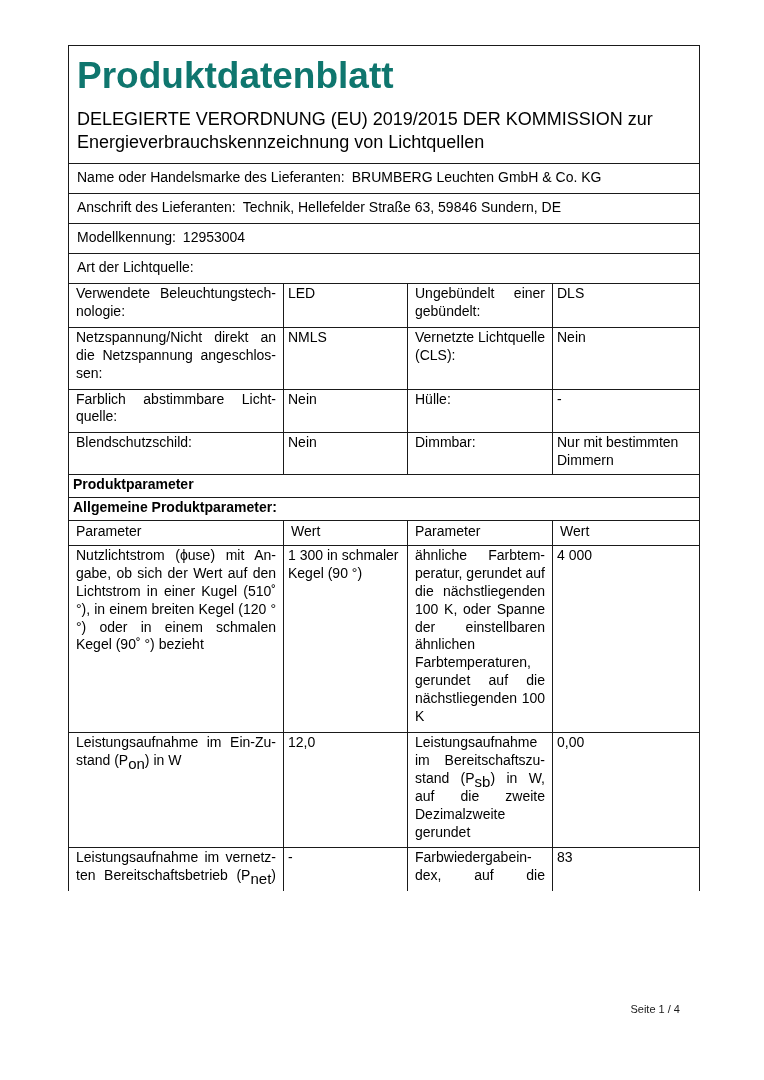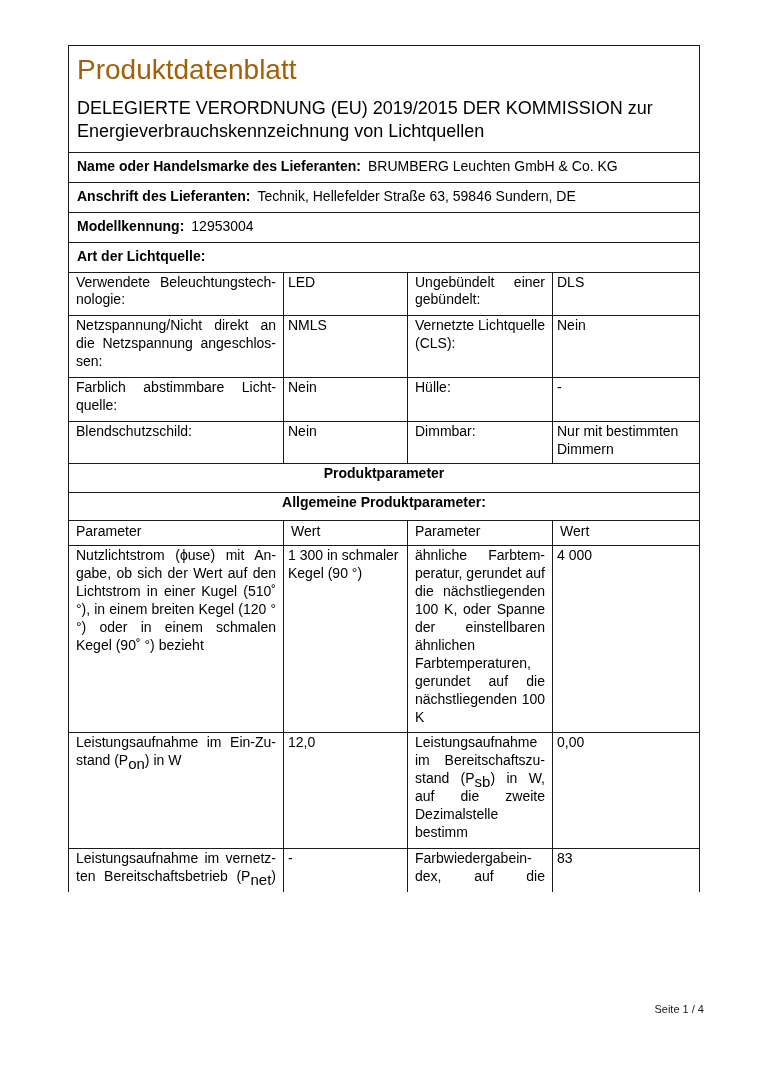--- a/index.html
+++ b/index.html
@@ -8,35 +8,35 @@
     overflow:hidden; font-family:"Liberation Sans", "DejaVu Sans", sans-serif;
     color:#000; -webkit-font-smoothing:antialiased;
   }
   .doc { position:absolute; left:68px; top:45px; width:631px; }
   table.sheet {
     border-collapse:collapse; table-layout:fixed; width:631px;
     font-size:14px; line-height:1.28;
   }
   table.sheet td { border:1.5px solid #1a1a1a; vertical-align:top; }
   .title-cell { padding:6px 8px 9px 8px; }
-  h1.doc-title { margin:0 0 9px 0; font-size:28px; font-weight:normal; color:#a16207; letter-spacing:0; }
+  h1.doc-title { margin:0 0 9px 0; font-size:37px; font-weight:bold; color:#0f766e; letter-spacing:0; }
   .subtitle { white-space:pre-line; font-size:18px; }
   .lblrow { padding:5px 8px 6px 8px; }
-  .lblrow b { font-weight:bold; }
+  .lblrow b { font-weight:normal; }
   .lblrow .val { margin-left:7px; }
   .pc { text-align:justify; padding:1px 7px 6px 7px; hyphens:manual; overflow-wrap:break-word; }
   .vc { text-align:left; padding:1px 4px 4px 4px; }
-  .center-bold { text-align:center; font-weight:bold; padding:1px 4px 9px 4px; }
+  .center-bold { text-align:left; font-weight:bold; padding:1px 4px 3px 4px; }
   .colhdr { padding:2px 7px 4px 7px; }
   .p2 { margin-top:9px; }
   .stretch { text-align-last:justify; }
   tr.row-cut td { border-bottom:none; }
   sub { font-size:15px; line-height:0; }
   .footer {
-    position:absolute; top:1003px; right:60px; font-size:11px; color:#1a1a1a;
+    position:absolute; top:1003px; right:84px; font-size:11px; color:#1a1a1a;
   }
 </style>
 </head>
 <body>
 
 <div class="page">
   <div class="doc">
     <table class="sheet">
       <colgroup>
         <col style="width:215px">
@@ -116,21 +116,21 @@
 
       <tr>
         <td class="pc">Nutzlichtstrom (ϕuse) mit An­gabe, ob sich der Wert auf den Lichtstrom in einer Kugel (510˚ °), in einem breiten Kegel (120 °°) oder in einem schmalen Kegel (90˚ °) bezieht</td>
         <td class="vc">1&nbsp;300 in schma­ler Kegel (90&nbsp;°)</td>
         <td class="pc">ähnliche Farbtem­peratur, gerundet auf die nächst­liegenden 100 K, oder Spanne der einstellbaren ähnli­chen Farbtempera­turen, gerundet auf die nächstliegenden 100 K</td>
         <td class="vc">4&nbsp;000</td>
       </tr>
       <tr>
         <td class="pc"><span>Leistungsaufnahme im Ein-Zu­stand (P</span><sub>on</sub><span>) in W</span></td>
         <td class="vc">12,0</td>
-        <td class="pc"><span>Leistungsaufnahme im Bereitschaftszu­stand (P</span><sub>sb</sub><span>) in W, auf die zweite Dezimal­stelle bestimm</span></td>
+        <td class="pc"><span>Leistungsaufnahme im Bereitschaftszu­stand (P</span><sub>sb</sub><span>) in W, auf die zweite Dezimal­zweite gerundet</span></td>
         <td class="vc">0,00</td>
       </tr>
       <tr class="row-cut">
         <td class="pc stretch"><span>Leistungsaufnahme im vernetz­ten Bereitschaftsbetrieb (P</span><sub>net</sub><span>)</span></td>
         <td class="vc">-</td>
         <td class="pc stretch">Farbwiedergabein­dex, auf die</td>
         <td class="vc">83</td>
       </tr>
     </tbody>
       </table>

